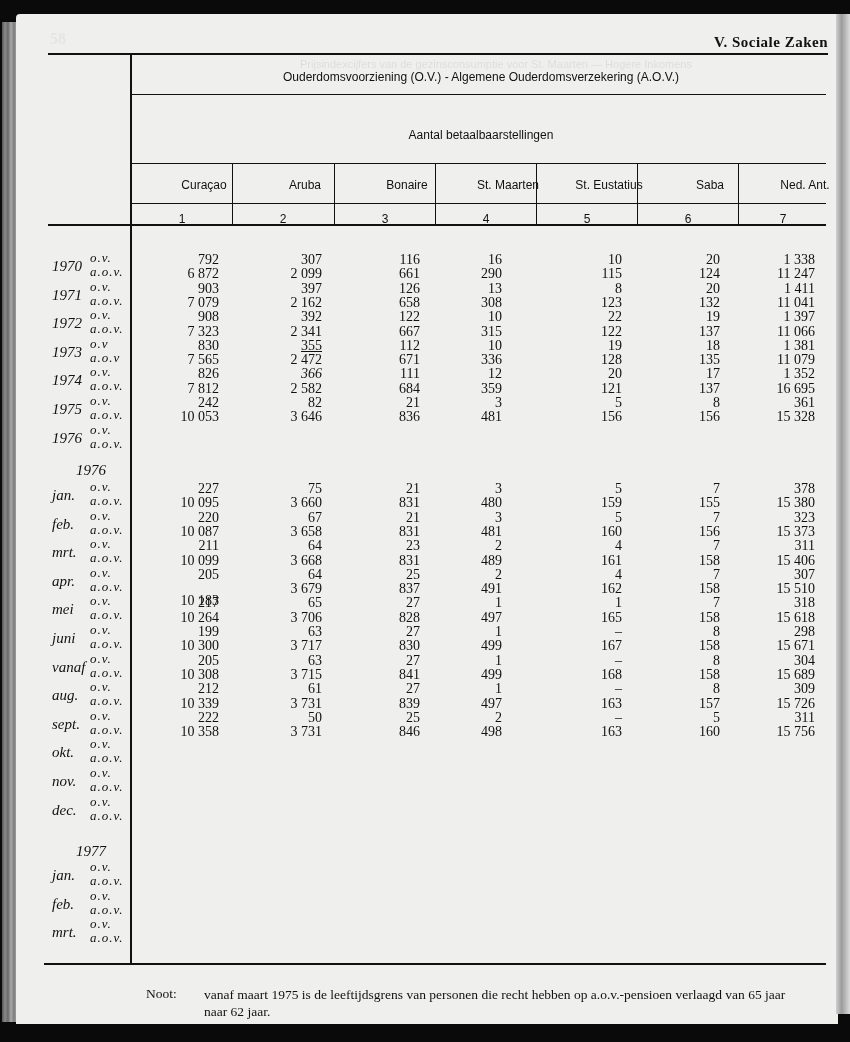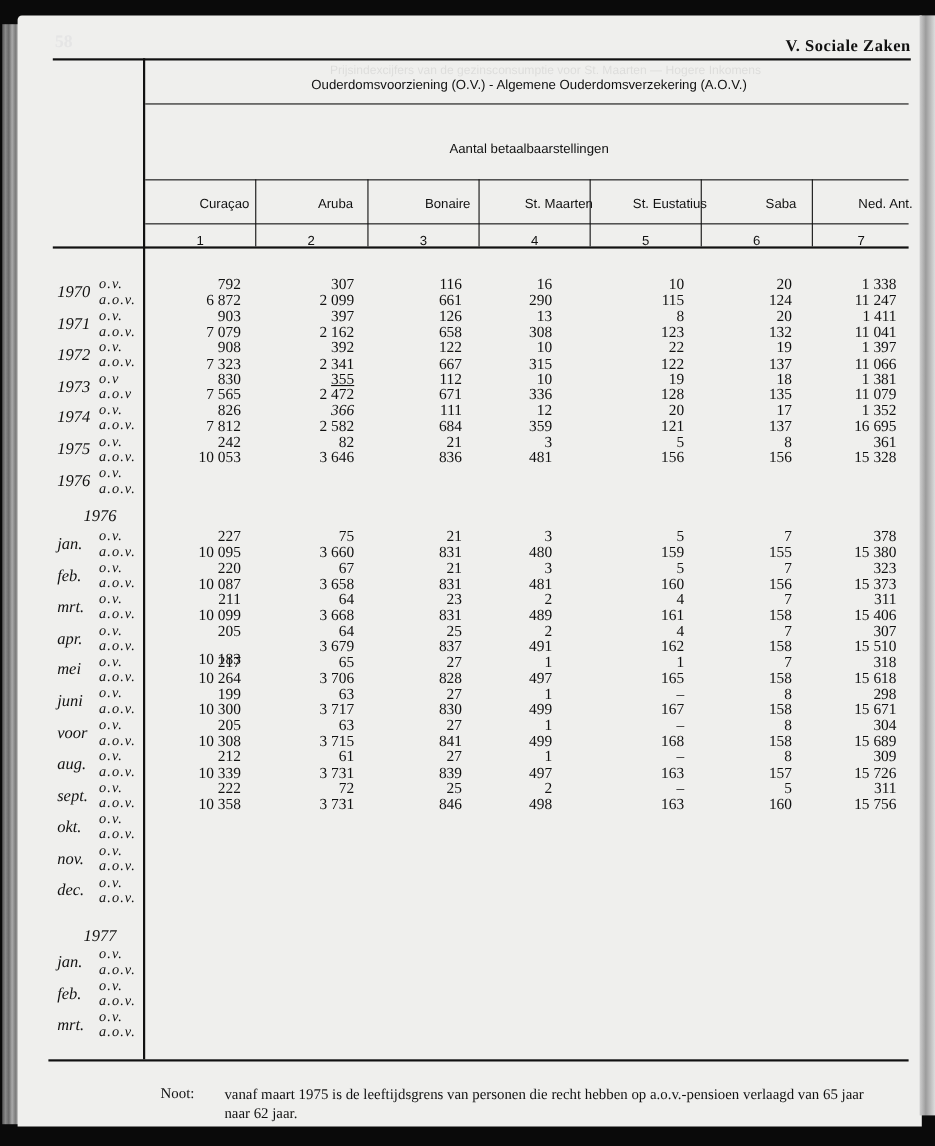--- a/index.html
+++ b/index.html
@@ -119,21 +119,21 @@
       <div class="row-label sub" style="left: 90px; top: 550.2px;">a.o.v.</div>
       <div class="row-label yr" style="left: 52px; top: 572.8px;">apr.</div>
       <div class="row-label sub" style="left: 90px; top: 564.8px;">o.v.</div>
       <div class="row-label sub" style="left: 90px; top: 578.8px;">a.o.v.</div>
       <div class="row-label yr" style="left: 52px; top: 601.4px;">mei</div>
       <div class="row-label sub" style="left: 90px; top: 593.4px;">o.v.</div>
       <div class="row-label sub" style="left: 90px; top: 607.4px;">a.o.v.</div>
       <div class="row-label yr" style="left: 52px; top: 630px;">juni</div>
       <div class="row-label sub" style="left: 90px; top: 622px;">o.v.</div>
       <div class="row-label sub" style="left: 90px; top: 636px;">a.o.v.</div>
-      <div class="row-label yr" style="left: 52px; top: 658.6px;">voor</div>
+      <div class="row-label yr" style="left: 52px; top: 658.6px;">vanaf</div>
       <div class="row-label sub" style="left: 90px; top: 650.6px;">o.v.</div>
       <div class="row-label sub" style="left: 90px; top: 664.6px;">a.o.v.</div>
       <div class="row-label yr" style="left: 52px; top: 687.2px;">aug.</div>
       <div class="row-label sub" style="left: 90px; top: 679.2px;">o.v.</div>
       <div class="row-label sub" style="left: 90px; top: 693.2px;">a.o.v.</div>
       <div class="row-label yr" style="left: 52px; top: 715.8px;">sept.</div>
       <div class="row-label sub" style="left: 90px; top: 707.8px;">o.v.</div>
       <div class="row-label sub" style="left: 90px; top: 721.8px;">a.o.v.</div>
       <div class="row-label yr" style="left: 52px; top: 744.4px;">okt.</div>
       <div class="row-label sub" style="left: 90px; top: 736.4px;">o.v.</div>
@@ -360,21 +360,21 @@
       <div class="cell" style="left: 650px; width: 70px; top: 682.2px;">8</div>
       <div class="cell" style="left: 745px; width: 70px; top: 682.2px;">309</div>
       <div class="cell" style="left: 149px; width: 70px; top: 696.5px;">10 339</div>
       <div class="cell" style="left: 252px; width: 70px; top: 696.5px;">3 731</div>
       <div class="cell" style="left: 350px; width: 70px; top: 696.5px;">839</div>
       <div class="cell" style="left: 432px; width: 70px; top: 696.5px;">497</div>
       <div class="cell" style="left: 552px; width: 70px; top: 696.5px;">163</div>
       <div class="cell" style="left: 650px; width: 70px; top: 696.5px;">157</div>
       <div class="cell" style="left: 745px; width: 70px; top: 696.5px;">15 726</div>
       <div class="cell" style="left: 149px; width: 70px; top: 710.8px;">222</div>
-      <div class="cell" style="left: 252px; width: 70px; top: 710.8px;">72</div>
+      <div class="cell" style="left: 252px; width: 70px; top: 710.8px;">50</div>
       <div class="cell" style="left: 350px; width: 70px; top: 710.8px;">25</div>
       <div class="cell" style="left: 432px; width: 70px; top: 710.8px;">2</div>
       <div class="cell" style="left: 552px; width: 70px; top: 710.8px;">–</div>
       <div class="cell" style="left: 650px; width: 70px; top: 710.8px;">5</div>
       <div class="cell" style="left: 745px; width: 70px; top: 710.8px;">311</div>
       <div class="cell" style="left: 149px; width: 70px; top: 725.1px;">10 358</div>
       <div class="cell" style="left: 252px; width: 70px; top: 725.1px;">3 731</div>
       <div class="cell" style="left: 350px; width: 70px; top: 725.1px;">846</div>
       <div class="cell" style="left: 432px; width: 70px; top: 725.1px;">498</div>
       <div class="cell" style="left: 552px; width: 70px; top: 725.1px;">163</div>

